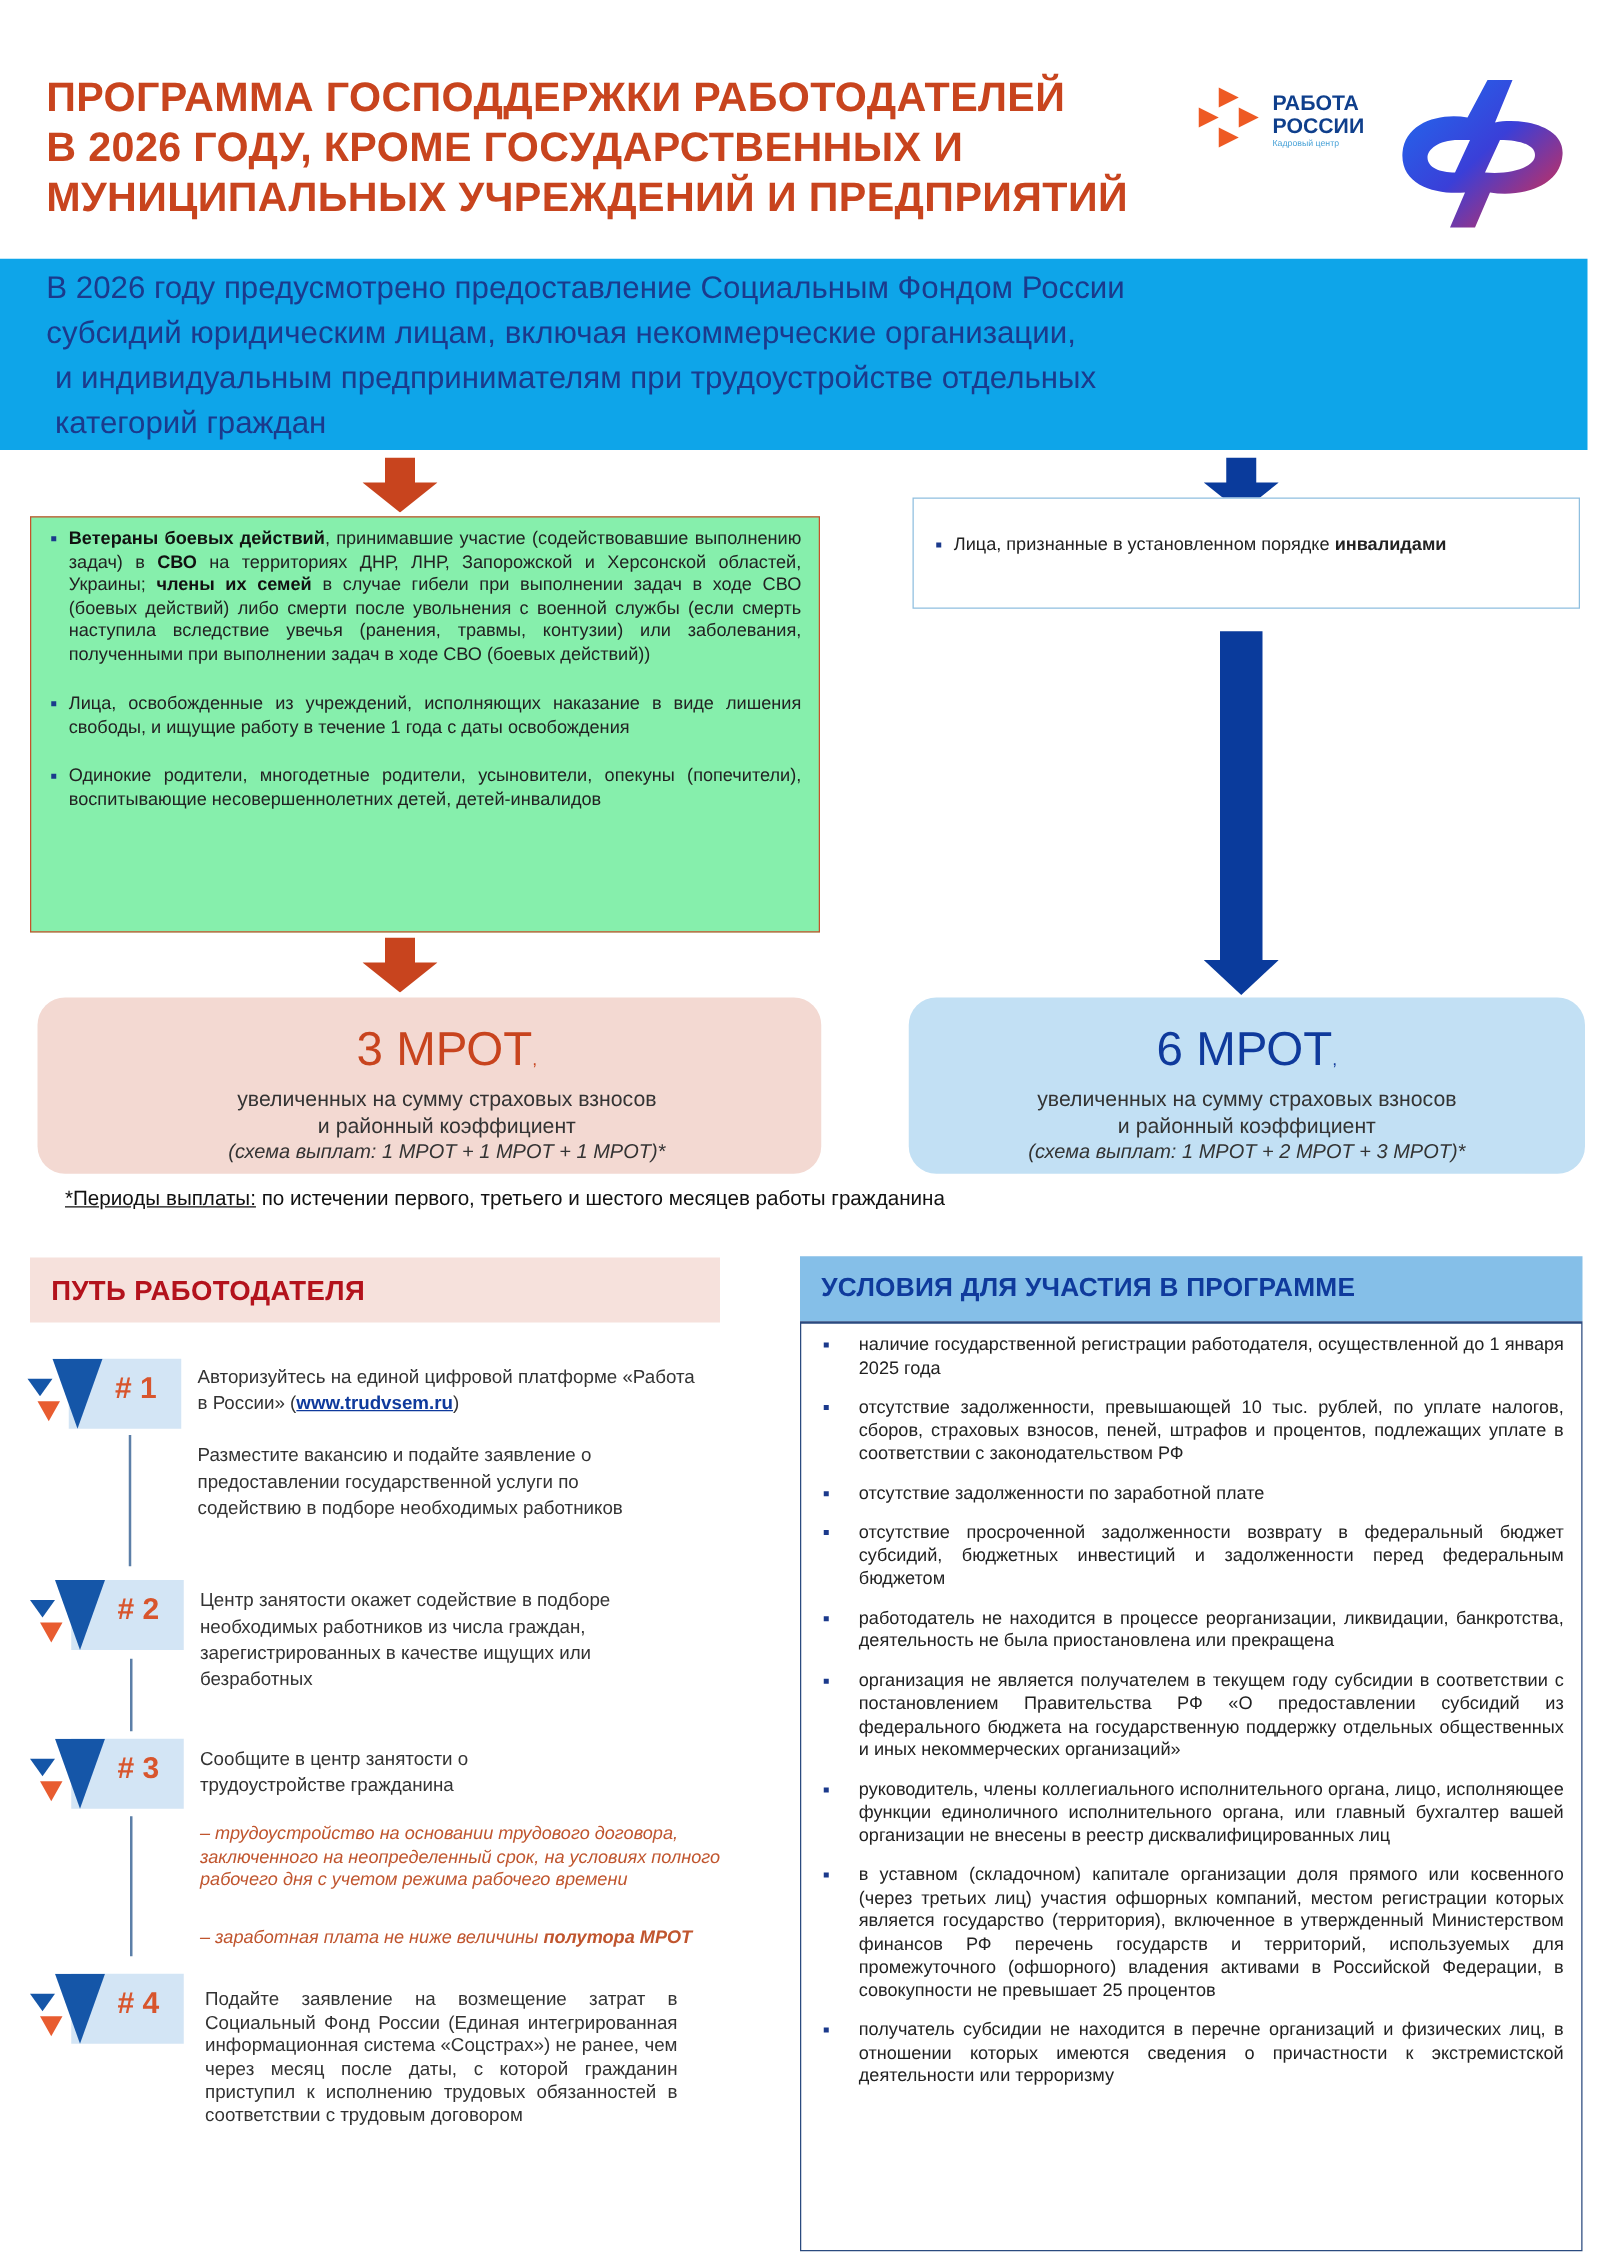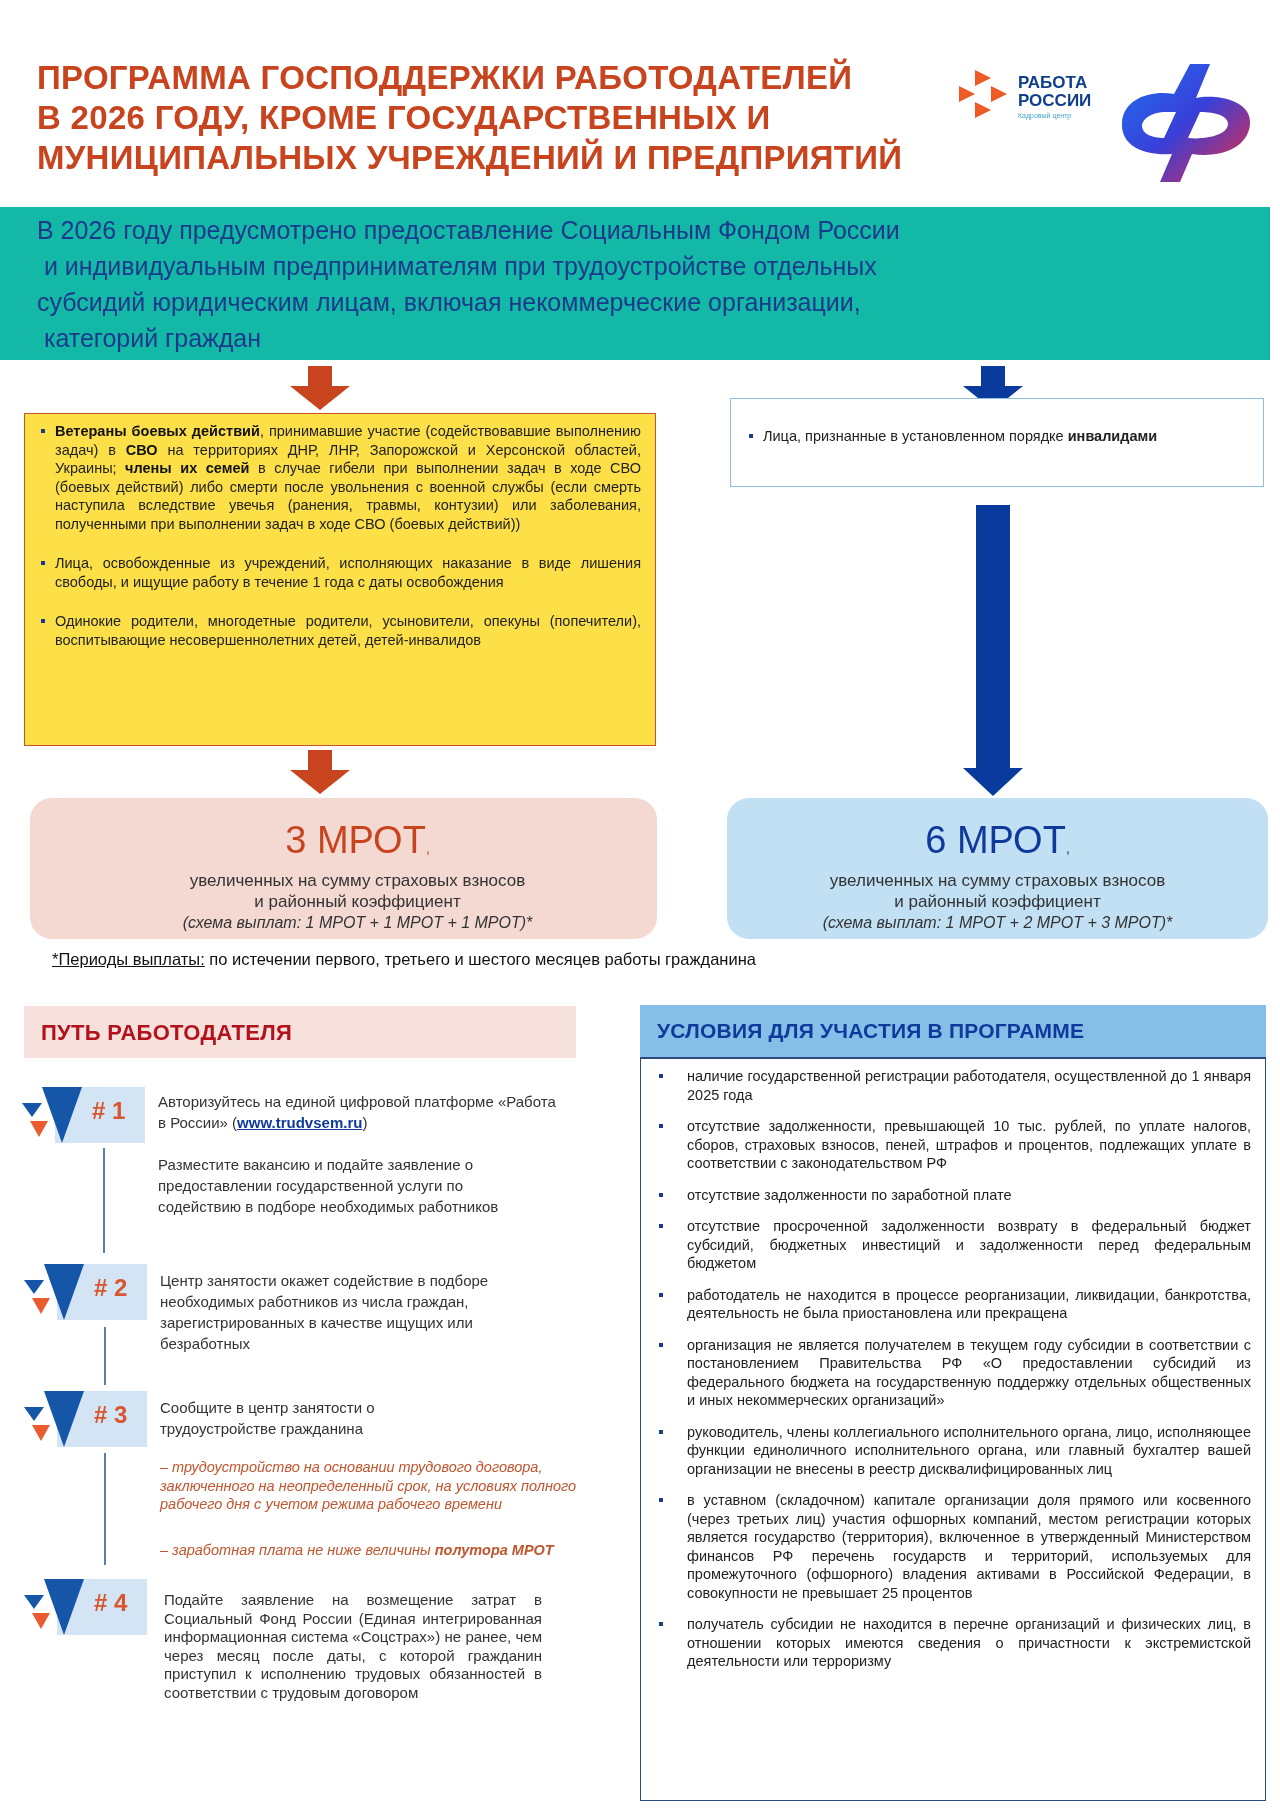--- a/index.html
+++ b/index.html
@@ -13,27 +13,27 @@
   .title div { white-space: nowrap; }
 
   
   .rr-logo { left: 955px; top: 66px; width: 150px; height: 70px; }
   .rr-text { position: absolute; left: 63px; top: 8px; color: #0f3f8c; font-weight: bold;
              font-family: "Liberation Sans", sans-serif; font-size: 17px; line-height: 18px; }
   .rr-sub { position: absolute; left: 63px; top: 46px; color: #4aa3d8; font-size: 7px; font-family: "Liberation Sans", sans-serif; }
   .sf-logo { left: 1112px; top: 58px; width: 150px; height: 128px; }
 
   
-  .banner { left: 0; top: 207px; width: 1270px; height: 153px; background: #14b8a6; }
+  .banner { left: 0; top: 207px; width: 1270px; height: 153px; background: #0ea5e9; }
   .banner-text { position: absolute; left: 37px; top: 5px; color: #1b3a8c; font-size: 25px; line-height: 36px;
                  font-family: "Liberation Sans", sans-serif; }
   .banner-text div { white-space: nowrap; }
 
   
-  .cat-box { left: 24px; top: 413px; width: 632px; height: 333px; border: 1.5px solid #c8512b; background: #fde047;
+  .cat-box { left: 24px; top: 413px; width: 632px; height: 333px; border: 1.5px solid #c8512b; background: #86efac;
              padding: 8px 14px 0 30px; }
   .cat-box ul { list-style: none; }
   .cat-box li { position: relative; font-size: 14.5px; line-height: 18.5px; text-align: justify; color: #222;
                 font-family: "Liberation Sans", sans-serif; margin-bottom: 21px; }
   .cat-box li::before, .dis-box li::before { content: ""; position: absolute; left: -14px; top: 7px; width: 4px; height: 4px; background: #1b3a8c; }
   .cat-box b { font-weight: bold; color: #111; }
 
   
   .dis-box { left: 730px; top: 398px; width: 534px; height: 89px; border: 1px solid #8fbfdf; background: #fff;
              padding: 28px 10px 0 32px; }
@@ -119,22 +119,22 @@
     </defs>
     <path d="M78 6 L98 6 L84 40 C104 36 140 42 138 66 C136 92 104 100 80 96 L68 124 L48 124 L60 96 C36 98 8 90 10 64 C12 40 40 32 62 36 Z
              M55 54 C38 54 30 62 30 68 C30 76 40 80 52 80 L64 54 Z
              M88 54 L76 80 C96 82 116 76 116 66 C116 58 104 54 88 54 Z" fill="url(#sfg)" fill-rule="evenodd"></path>
   </svg>
 </div>
 
 <div class="abs banner">
   <div class="banner-text">
     <div>В 2026 году предусмотрено предоставление Социальным Фондом России</div>
+    <div>субсидий юридическим лицам, включая некоммерческие организации,</div>
     <div style="white-space:pre"> и индивидуальным предпринимателям при трудоустройстве отдельных</div>
-    <div>субсидий юридическим лицам, включая некоммерческие организации,</div>
     <div style="white-space:pre"> категорий граждан</div>
   </div>
 </div>
 
 <svg class="abs" style="left:290px;top:366px" width="60" height="44">
   <polygon points="18,0 42,0 42,20 60,20 30,44 0,20 18,20" fill="#c8441e"></polygon>
 </svg>
 <svg class="abs" style="left:963px;top:366px" width="60" height="44">
   <polygon points="18,0 42,0 42,20 60,20 30,44 0,20 18,20" fill="#0a3b9c"></polygon>
 </svg>

